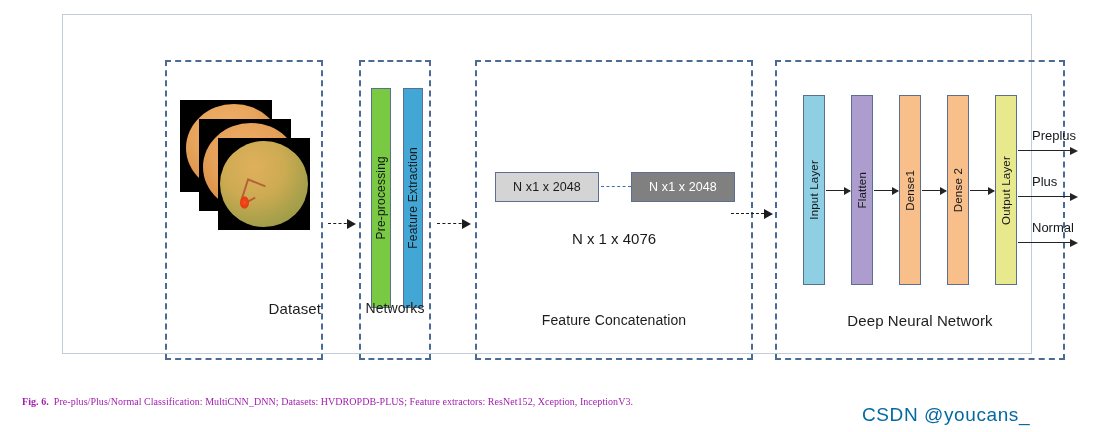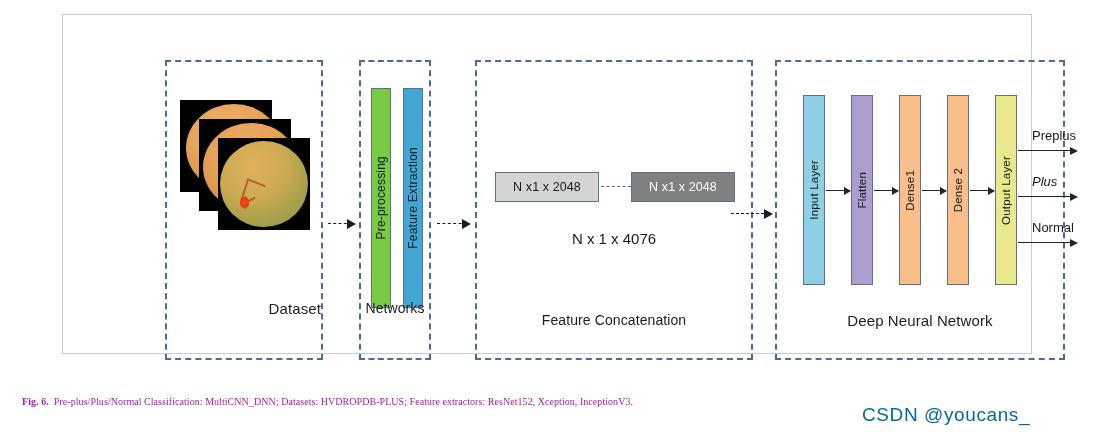--- a/index.html
+++ b/index.html
@@ -104,21 +104,21 @@
   .out-arrow::after{
     content:"";position:absolute;right:-2px;top:-4.5px;
     border-top:4.5px solid transparent;border-bottom:4.5px solid transparent;
     border-left:8px solid #242424;
   }
   #oa1{top:88px;}
   #oa2{top:134px;}
   #oa3{top:180px;}
   .out-label{position:absolute;left:243px;font-size:13px;color:#15181c;white-space:nowrap;margin-left:12px;}
   #ol1{top:66px;}
-  #ol2{top:112px;font-style:italic;}
+  #ol2{top:112px;}
   #ol3{top:158px;}
   #dnn-label{top:250px;font-size:15px;}
   
   .connector{position:absolute;height:0;border-top:1.8px dashed #1c1c1c;}
   .connector::after{
     content:"";position:absolute;right:-4px;top:-5px;
     border-top:5px solid transparent;border-bottom:5px solid transparent;
     border-left:9px solid #1c1c1c;
   }
   #conn1{left:265px;top:208px;width:24px;}

